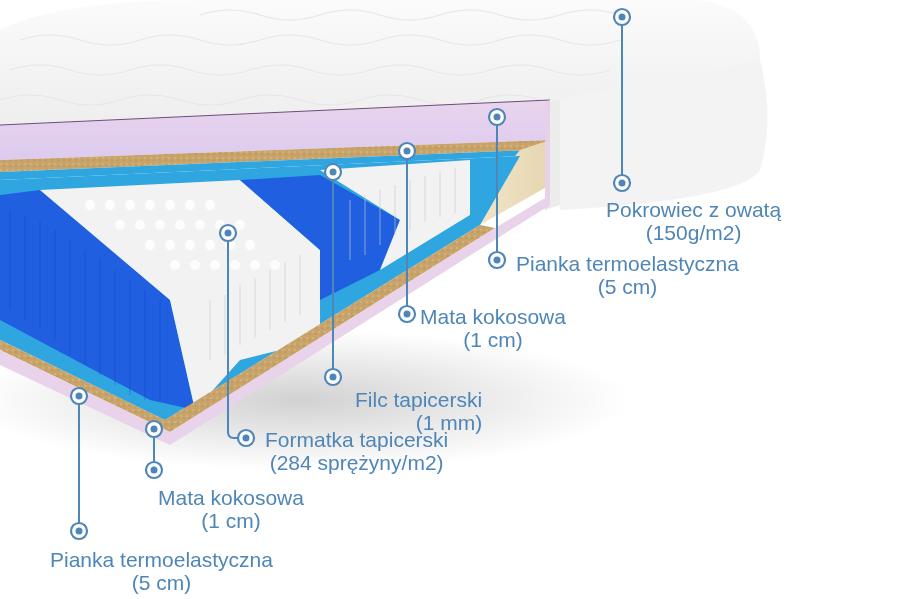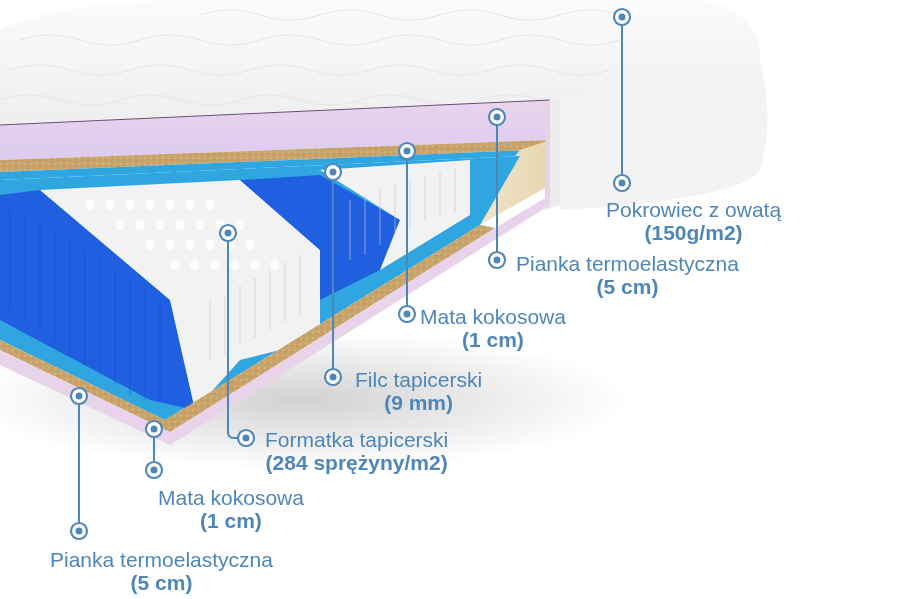--- a/index.html
+++ b/index.html
@@ -1,21 +1,21 @@
 <!DOCTYPE html>
 <html><head>
   <meta charset="utf-8">
   <style>
     html, body { margin: 0; padding: 0; background: #ffffff; }
     body { width: 900px; height: 599px; position: relative; overflow: hidden;
       font-family: "Liberation Sans", "DejaVu Sans", sans-serif; }
     #stage { position: absolute; left: 0; top: 0; width: 900px; height: 531px; }
     .label { position: absolute; color: #4f86b8; font-size: 21px; line-height: 23px;
       text-align: center; white-space: nowrap; }
-    .label .l2 { display: block; font-weight: bold; }
+    .label .l2 { display: block; }
   </style>
 </head>
 <body>
 
 <div id="stage">
   <svg width="900" height="599" viewBox="0 0 900 599">
     <defs>
       <linearGradient id="coverGrad" x1="0" y1="0" x2="0" y2="1">
         <stop offset="0" stop-color="#fbfbfb"></stop>
         <stop offset="1" stop-color="#eeeeee"></stop>
@@ -191,23 +191,23 @@
     <span class="l2">(150g/m2)</span>
   </div>
   <div class="label" style="left:516px; top:252px;">
     <span class="l1">Pianka termoelastyczna</span>
     <span class="l2">(5 cm)</span>
   </div>
   <div class="label" style="left:420px; top:305px;">
     <span class="l1">Mata kokosowa</span>
     <span class="l2">(1 cm)</span>
   </div>
-  <div class="label" style="left:355px; top:368px;">
+  <div class="label" style="left:355px; top:388px;text-align:right;">
     <span class="l1">Filc tapicerski</span>
-    <span class="l2">(9 mm)</span>
+    <span class="l2">(1 mm)</span>
   </div>
   <div class="label" style="left:265px; top:428px;">
     <span class="l1">Formatka tapicerski</span>
     <span class="l2">(284 sprężyny/m2)</span>
   </div>
   <div class="label" style="left:158px; top:486px;">
     <span class="l1">Mata kokosowa</span>
     <span class="l2">(1 cm)</span>
   </div>
   <div class="label" style="left:50px; top:548px;">

